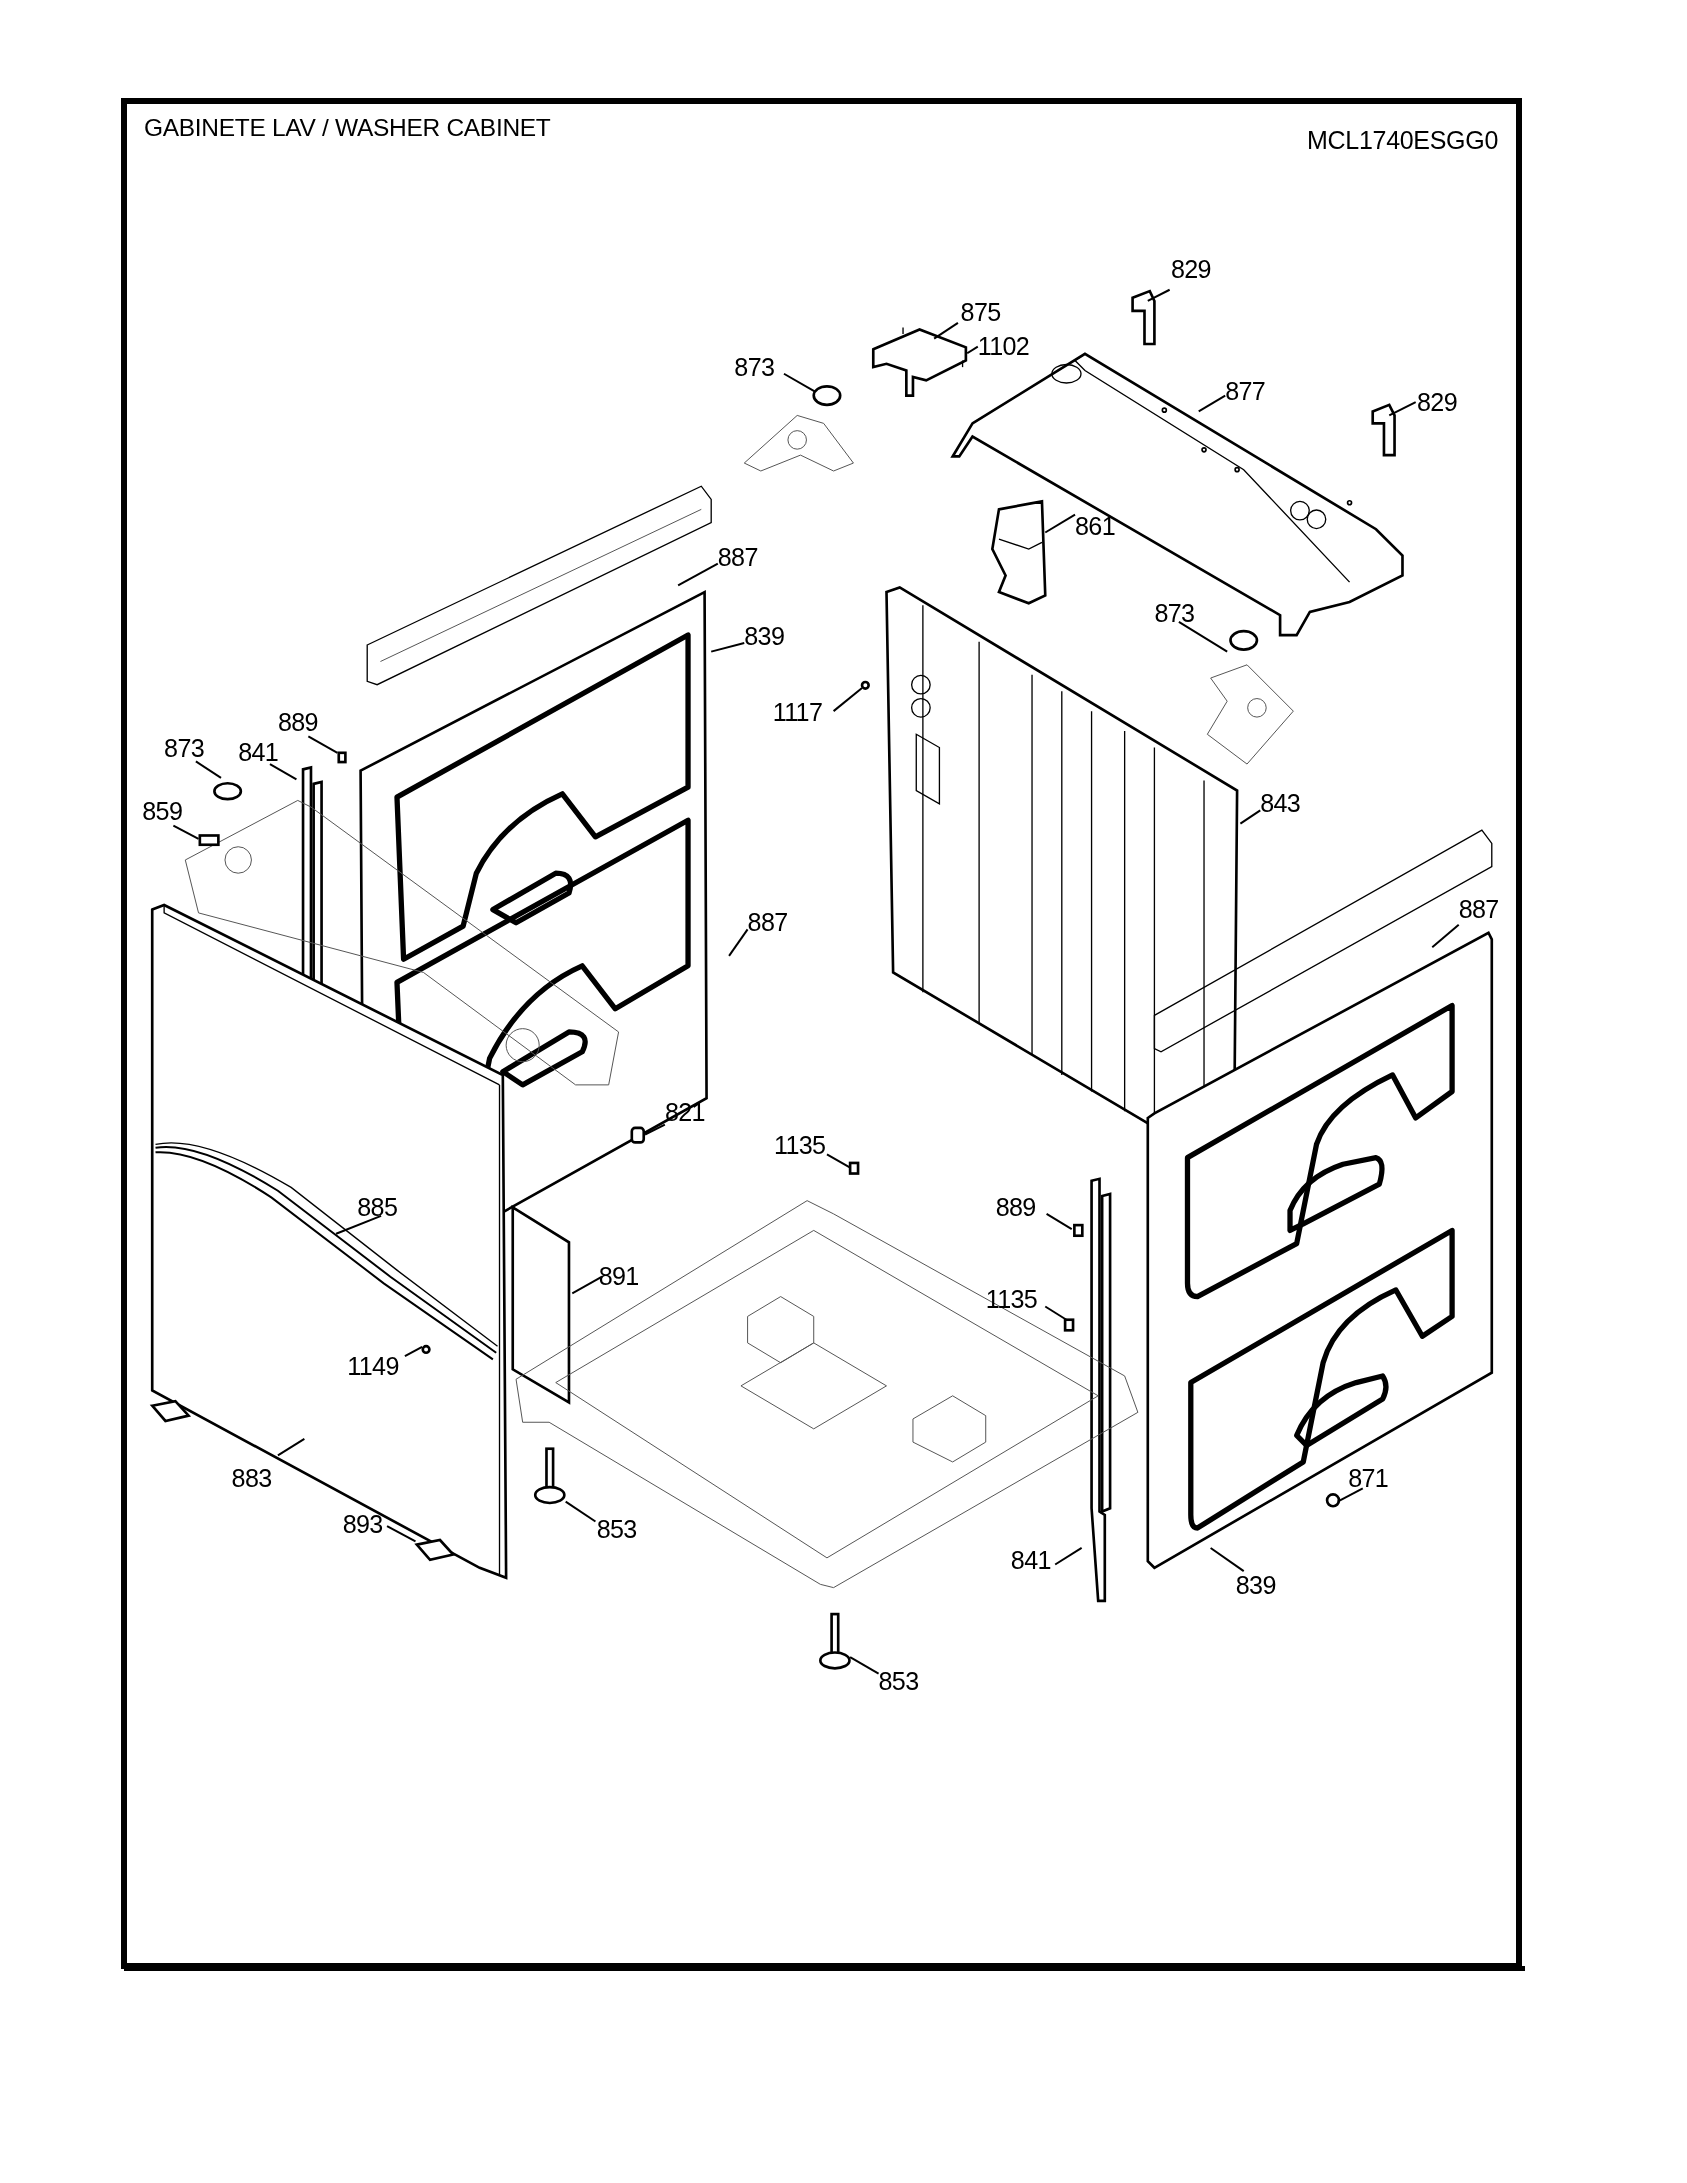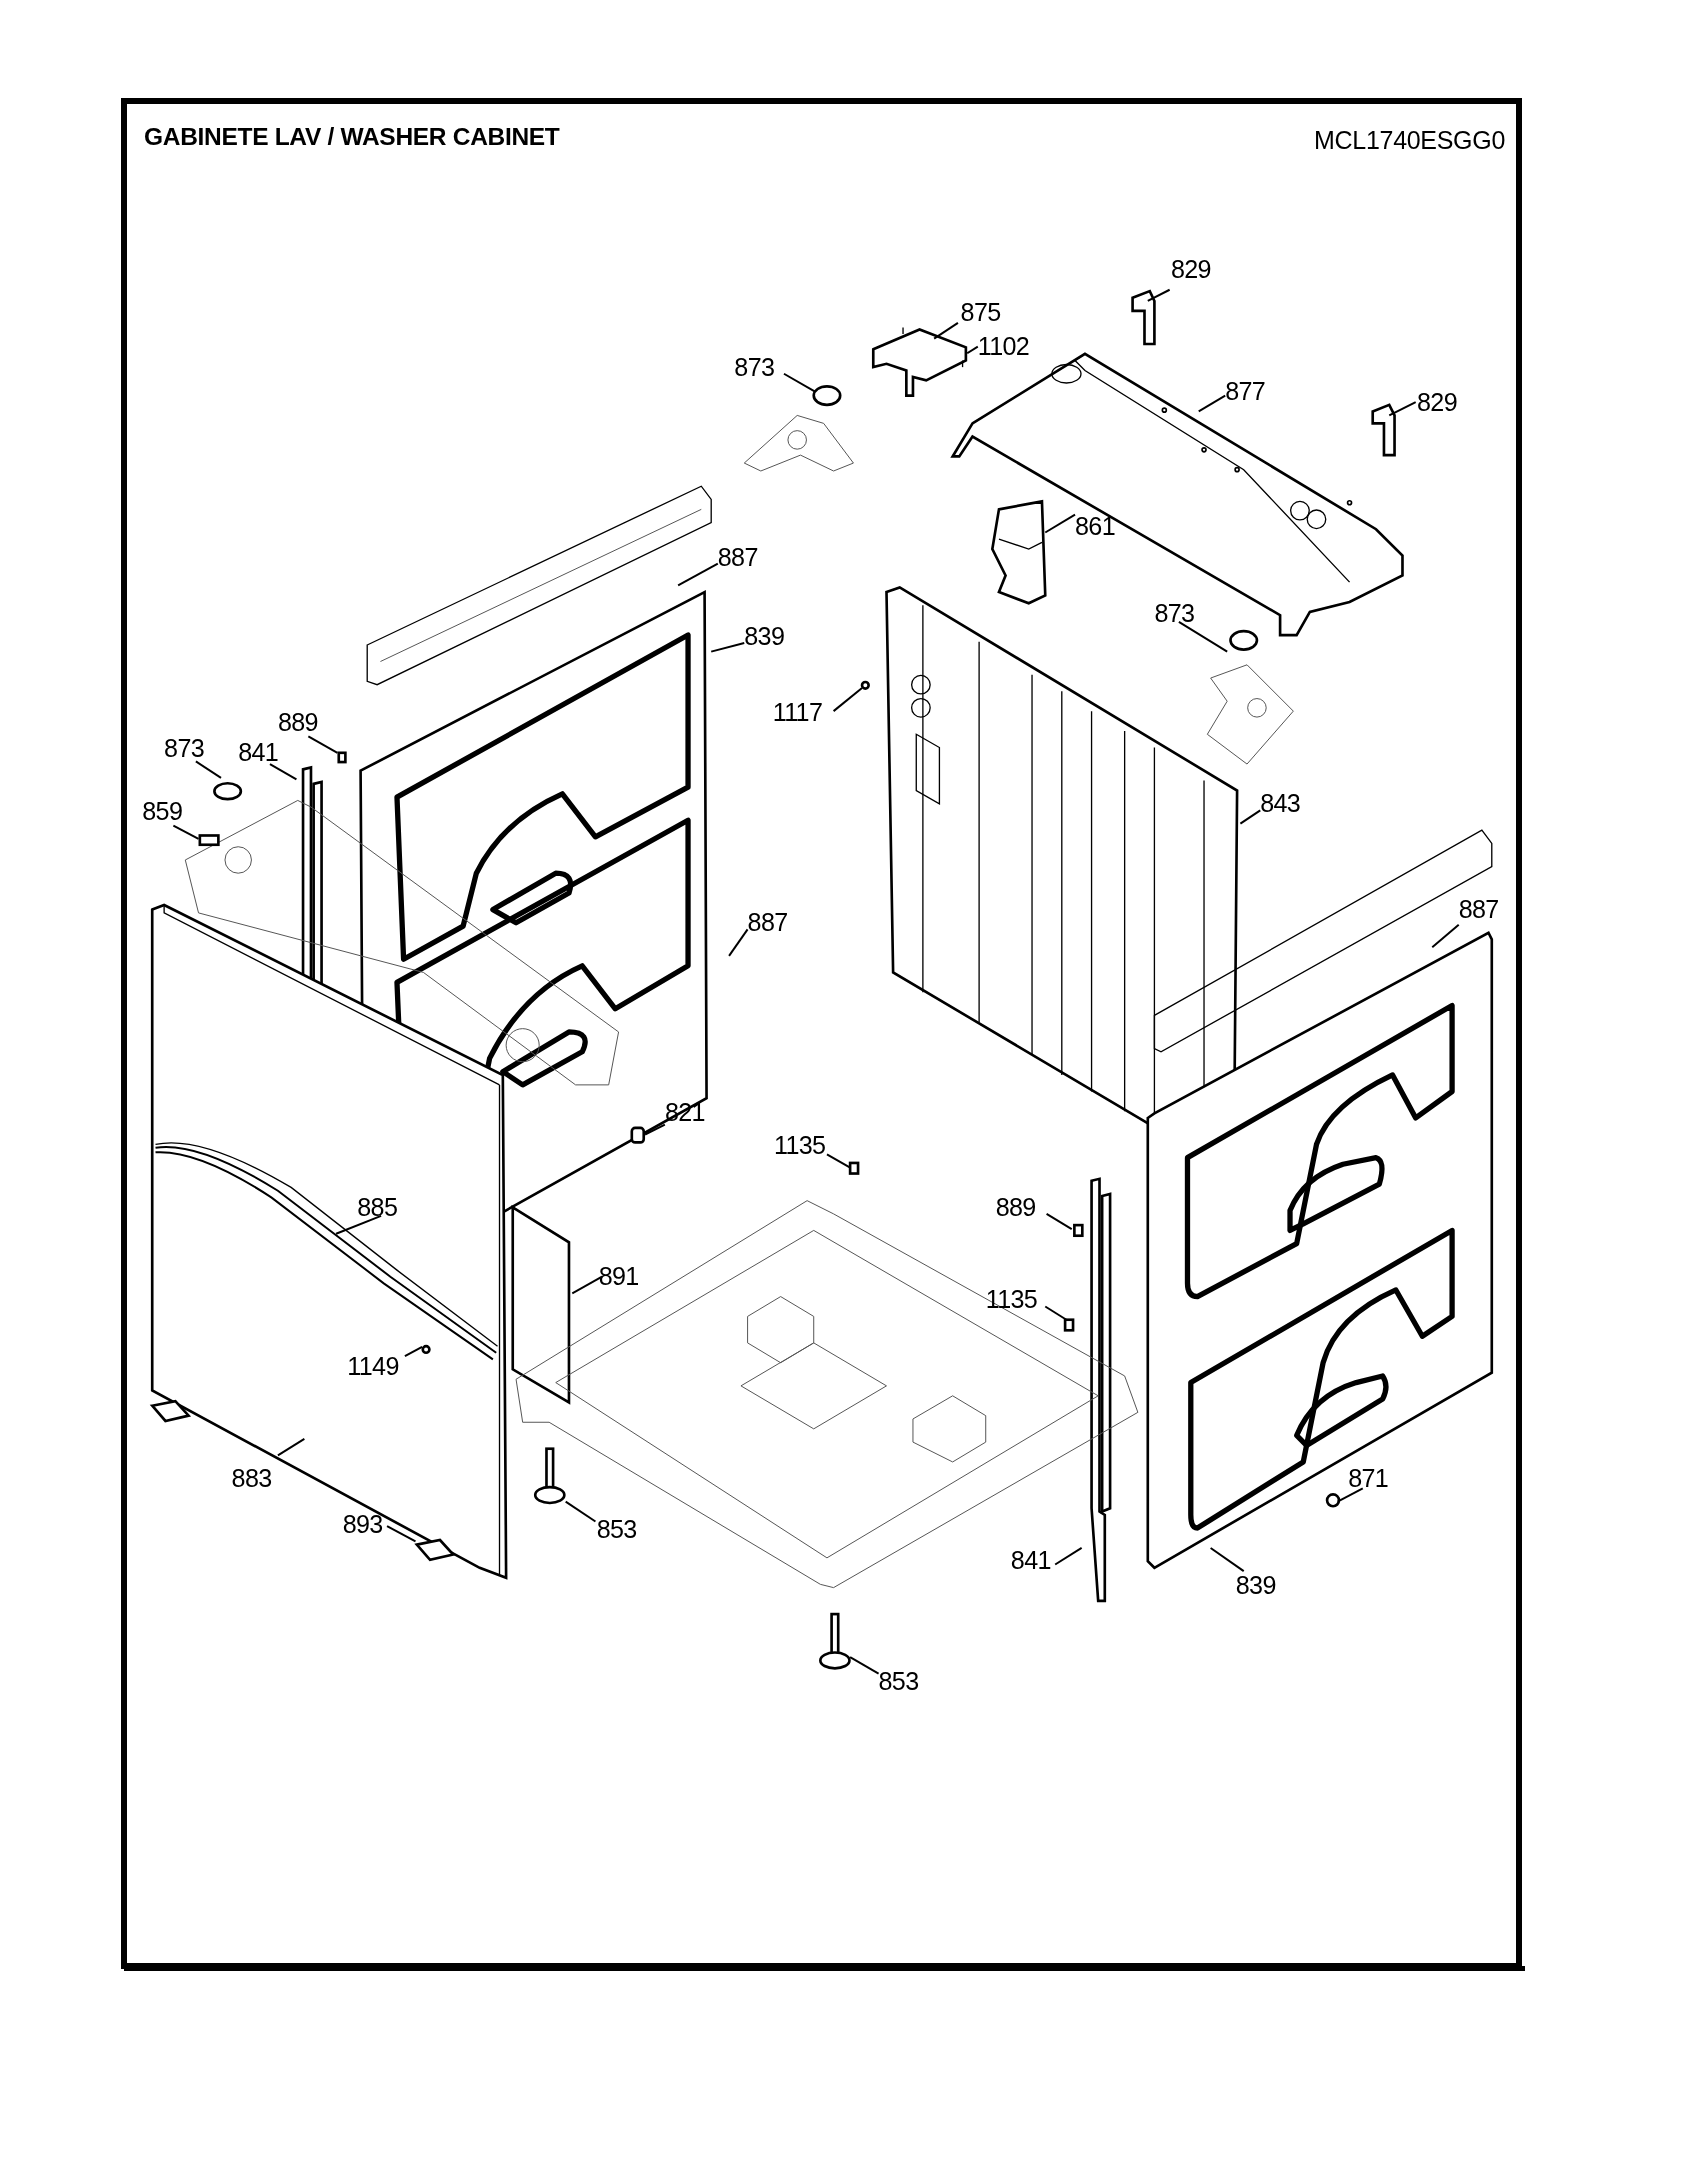--- a/index.html
+++ b/index.html
@@ -1,22 +1,22 @@
 <!DOCTYPE html>
 <html style="font-size:10.6px"><head>
 <meta charset="utf-8">
 <style>
   html, body { margin:0; padding:0; background:#ffffff; }
   body { width:1687px; height:2183px; position:relative; overflow:hidden;
          font-family:"Liberation Sans", sans-serif; color:#000; }
   .frame { position:absolute; left:121px; top:98px; width:1401px; height:1871px;
            border:6px solid #000; box-sizing:border-box; }
   .frame-shadow-b { position:absolute; left:124px; top:1966px; width:1401px; height:5.3px; background:#000; }
-  .title { position:absolute; left:144px; top:123px; font-size:24.5px; letter-spacing:-0.3px;font-weight:bold; }
-  .model { position:absolute; right:182px; top:126px; font-size:25px; letter-spacing:-0.3px; }
+  .title { position:absolute; left:144px; top:114px; font-size:24.5px; letter-spacing:-0.3px; }
+  .model { position:absolute; right:189px; top:126px; font-size:25px; letter-spacing:-0.3px; }
   svg.diagram { position:absolute; left:0; top:0; }
   .callout { font-family:"Liberation Sans", sans-serif; font-size:38px; fill:#000; letter-spacing:-1px; }
   .ln { stroke:#000; stroke-width:3; fill:none; }
   .part { stroke:#000; stroke-width:4; fill:#fff; }
   .thin { stroke:#000; stroke-width:2; fill:none; }
   .faint { stroke:#555; stroke-width:1.5; fill:none; }
   .heavy { stroke:#000; stroke-width:8; fill:none; stroke-linejoin:round; }
   .dot { fill:#fff; stroke:#000; stroke-width:2.5; }
 </style>
 </head>

